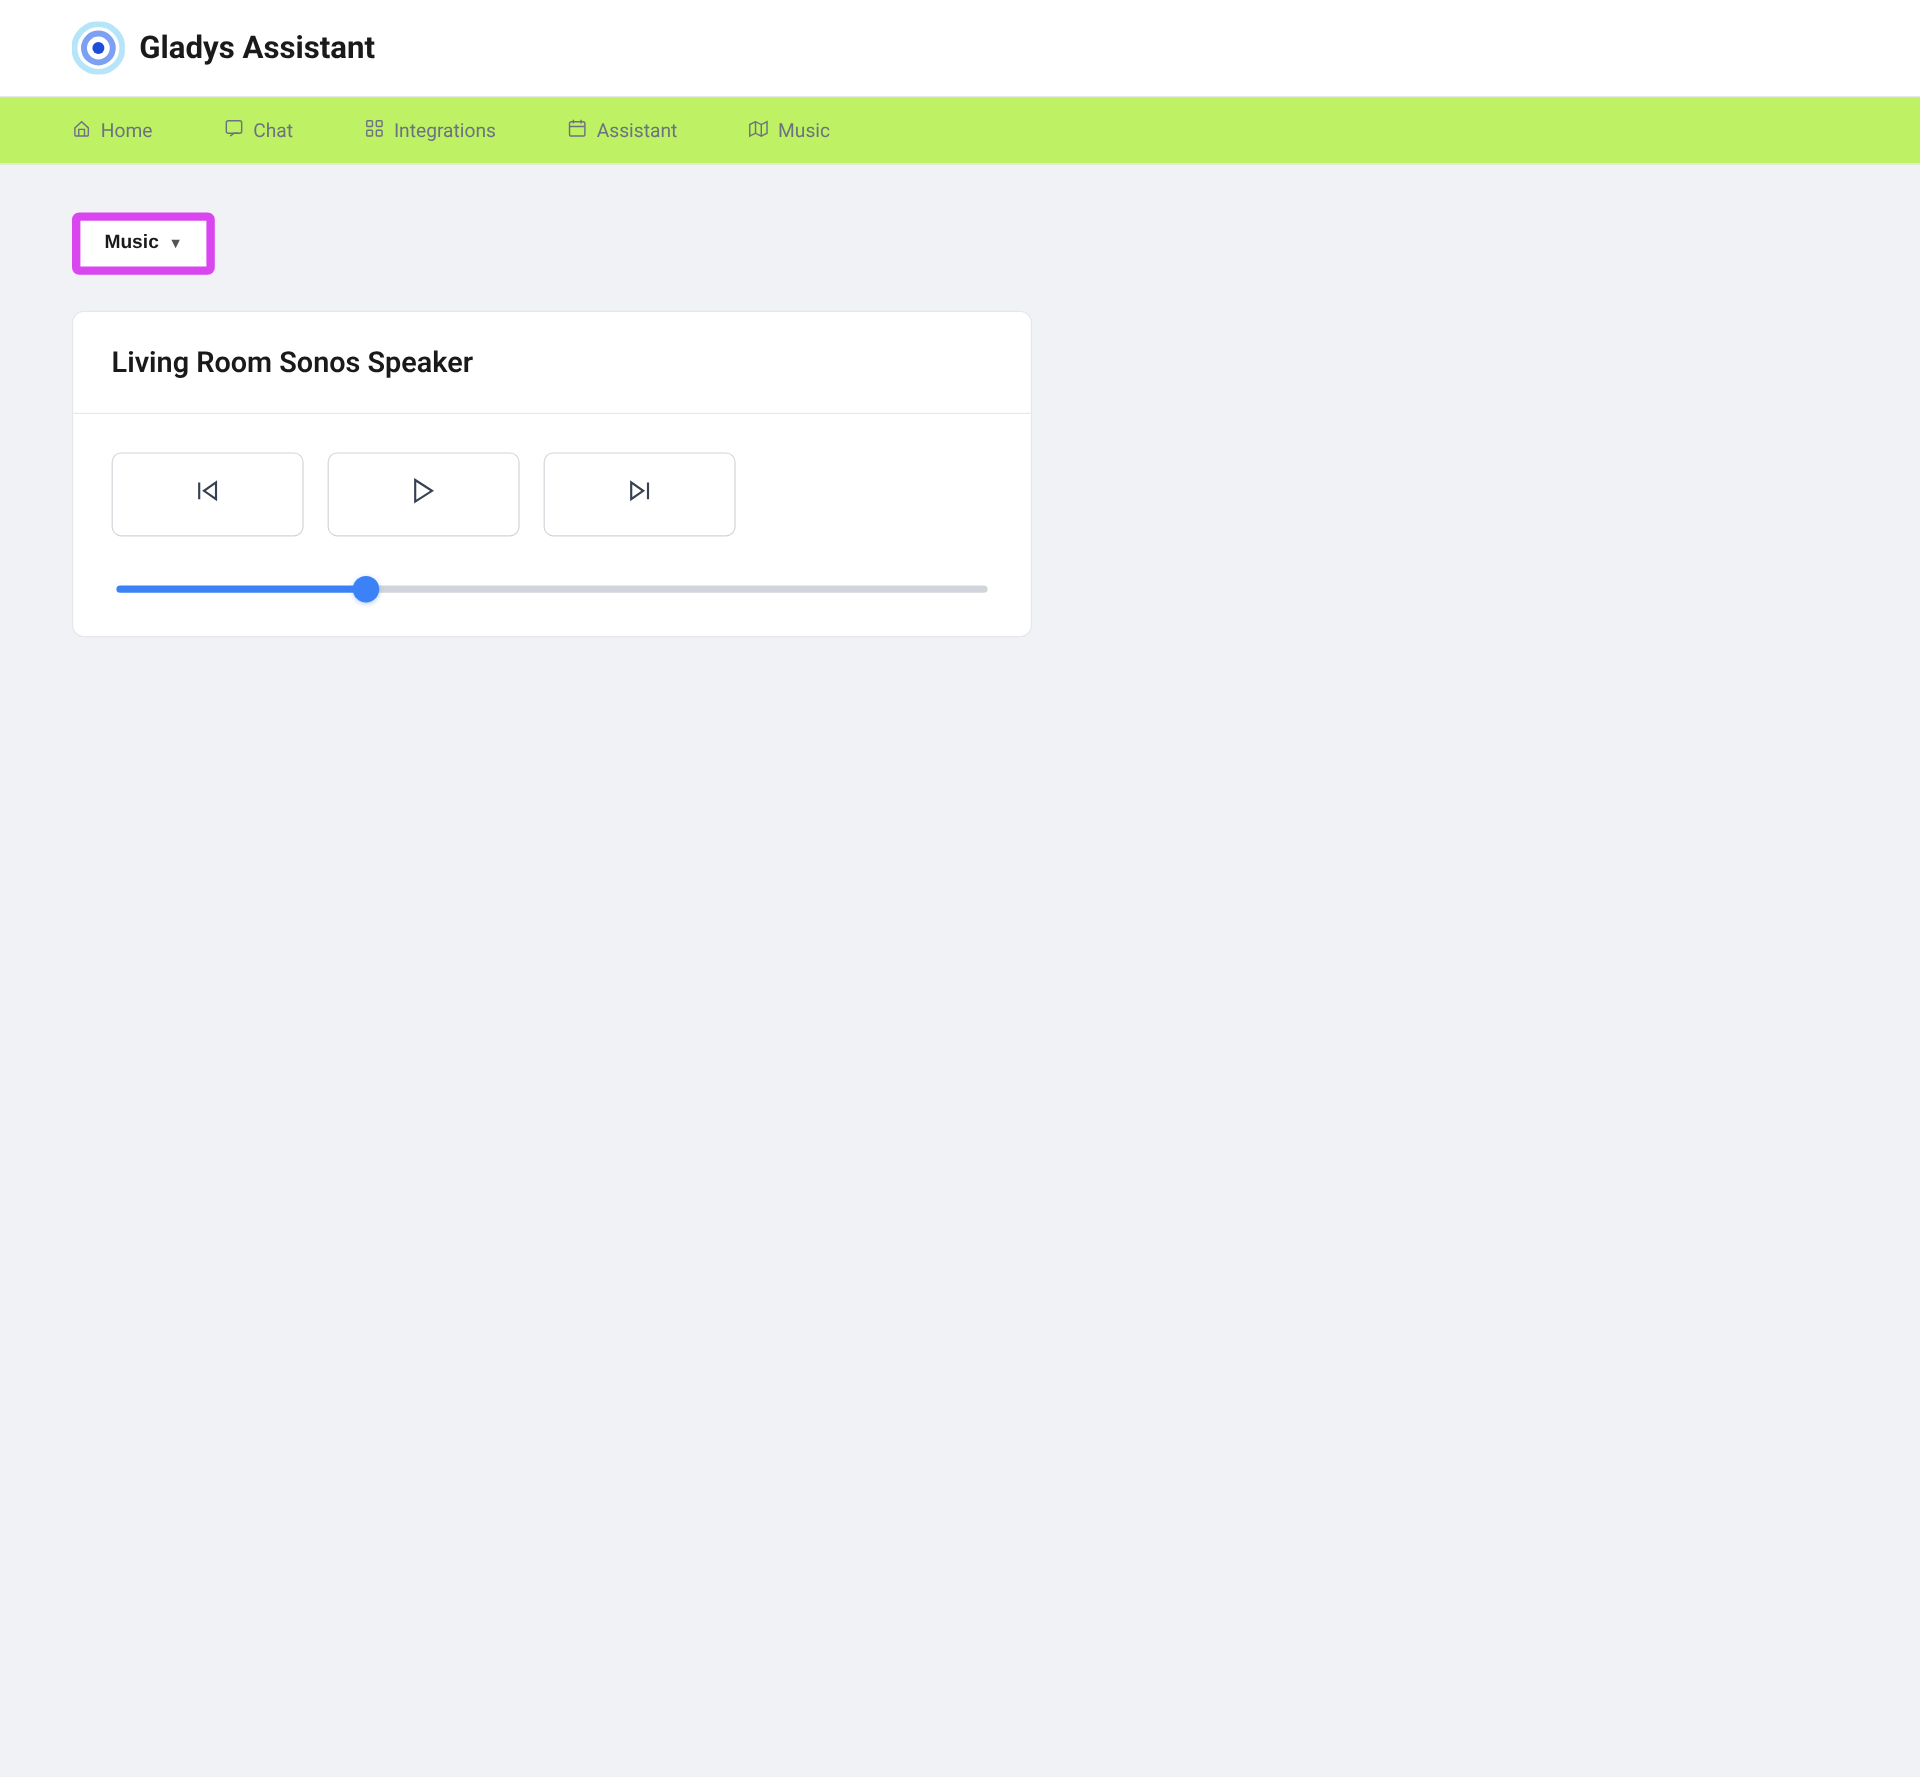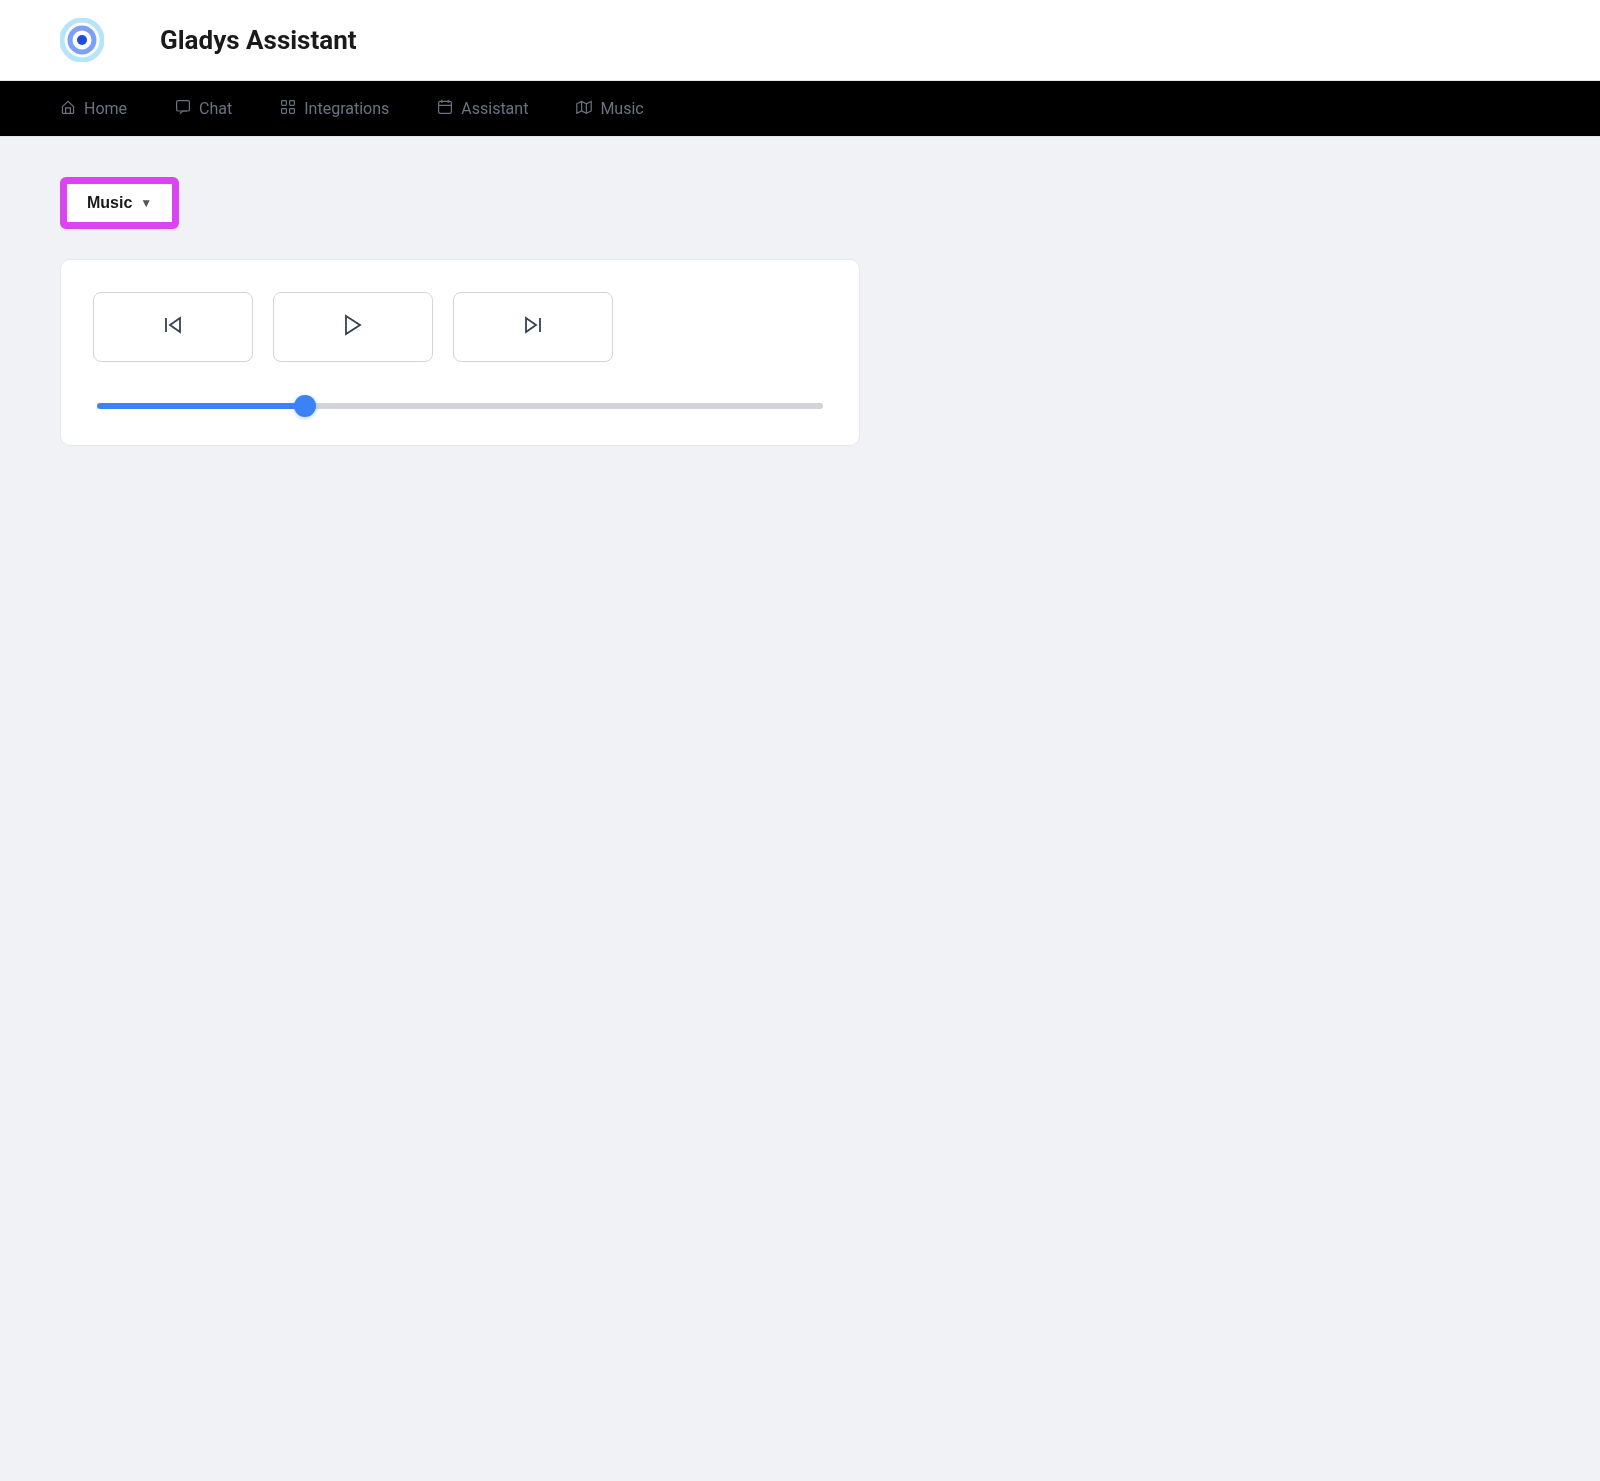--- a/index.html
+++ b/index.html
@@ -32,31 +32,30 @@
 
     .logo-icon {
       width: 44px;
       height: 44px;
     }
 
     .app-title {
       font-size: 26px;
       font-weight: 700;
       color: #1a1a1a;
-      margin-left: 44px;
     }
 
     
     .nav {
-      background: #000000;
+      background: #bef264;
       border-bottom: 1px solid #e5e7eb;
       padding: 0 60px;
       display: flex;
       align-items: center;
-      gap: 48px;
+      gap: 60px;
       height: 56px;
     }
 
     .nav-item {
       display: flex;
       align-items: center;
       gap: 8px;
       color: #6b7280;
       font-size: 16px;
       cursor: pointer;
@@ -241,20 +240,23 @@
 </nav>
 
 <main class="main">
 
   <button class="dropdown-btn">
     <span>Music</span>
     <span class="dropdown-arrow">▼</span>
   </button>
 
   <div class="card">
+    <div class="card-header">
+      <h2 class="card-title">Living Room Sonos Speaker</h2>
+    </div>
     <div class="card-body">
       <div class="controls">
         <button class="control-btn">
           <span>
             <svg width="24" height="24" viewBox="0 0 24 24" fill="none" stroke="#374151" stroke-width="1.8">
               <path d="M19 5L9 12l10 7V5z"></path>
               <line x1="5" y1="5" x2="5" y2="19"></line>
             </svg>
           </span>
         </button>

